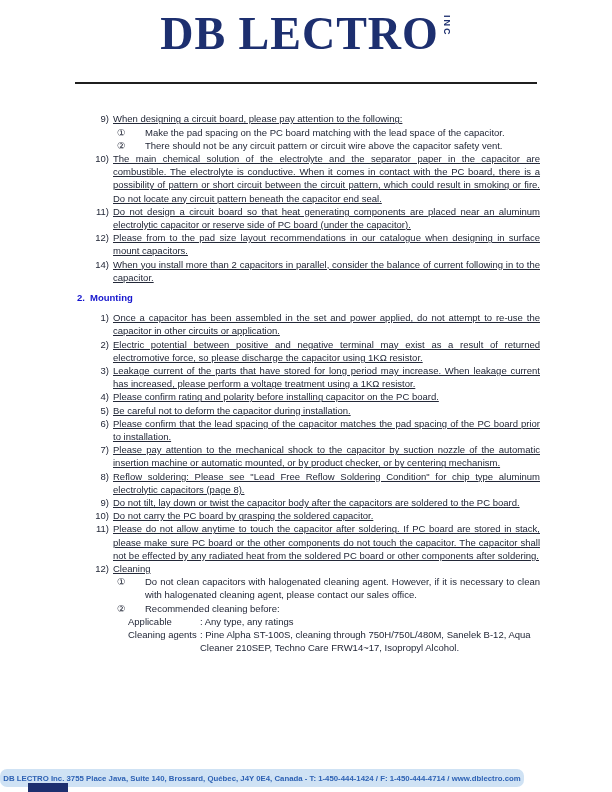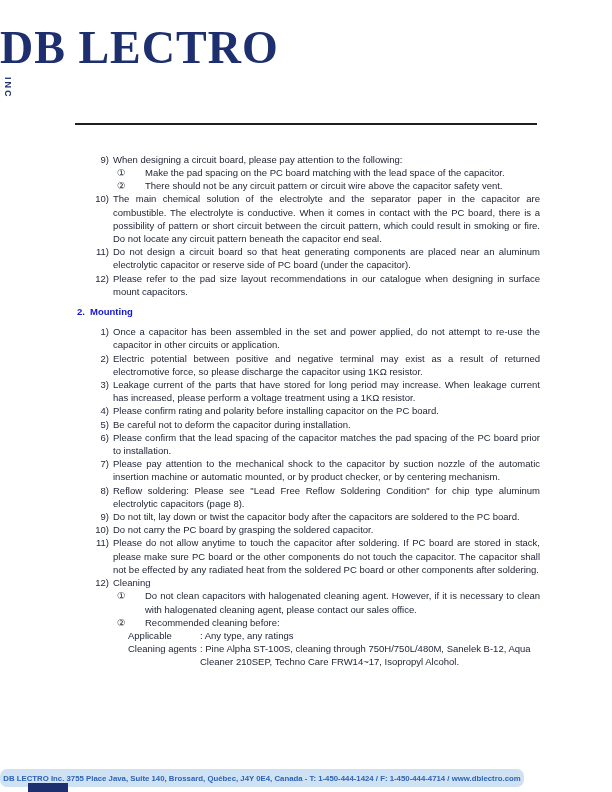--- a/index.html
+++ b/index.html
@@ -7,40 +7,40 @@
     width:612px; height:792px;
     background:#ffffff;
     font-family:"Liberation Sans","DejaVu Sans",sans-serif;
     color:#232838;
     position:relative;
     overflow:hidden;
   }
   .page { position:relative; width:612px; height:792px; }
 
   
-  .logo-row { display:flex; justify-content:center; align-items:flex-start; padding-top:24px;flex-direction:column; }
+  .logo-row { display:flex; justify-content:center; align-items:flex-start; padding-top:10px; }
   .logo-main {
     font-family:"Liberation Serif","DejaVu Serif",serif;
     font-size:46px; font-weight:bold; color:#1d2f6f;
     letter-spacing:1px; line-height:1.05;
   }
   .logo-inc {
     writing-mode:vertical-rl;
     font-size:9px; font-weight:bold; color:#1d2f6f;
     letter-spacing:2px; margin-left:3px; padding-top:5px;
   }
   .rule { width:462px; margin:24px auto 0; border:none; border-top:2px solid #1f1f1f; }
 
   
   .content { position:relative; z-index:1; margin-top:28px; font-size:9.5px; line-height:13.2px; }
   .list { margin-left:94px; width:446px; }
   .item { display:flex; }
   .num { width:15px; flex:none; text-align:right; margin-right:4px; }
   .ibody { flex:1; min-width:0; }
-  .itxt { text-align:justify; }
+  .itxt { text-align:justify;text-decoration:underline; }
   .sub { display:flex; padding-left:4px; }
   .mk { width:11px; flex:none; }
   .stxt { flex:1; text-align:justify;padding-left:17px; }
   .kv { display:flex; margin-left:15px; }
   .kvl { width:72px; flex:none; }
   .kvv { flex:1; }
 
   .heading { display:flex; margin:7px 0 7px 77px; color:#1414cd; font-weight:bold; }
   .hnum { width:13px; flex:none; }
 
@@ -100,25 +100,31 @@
       <div class="item">
         <span class="num">11)</span>
         <div class="ibody">
             <div class="itxt">Do not design a circuit board so that heat generating components are placed near an aluminum electrolytic capacitor or reserve side of PC board (under the capacitor).</div>
           </div>
       </div>
 
       <div class="item">
         <span class="num">12)</span>
         <div class="ibody">
-            <div class="itxt">Please refer to the pad size layout recommendations in our catalogue when designing in surface mount capacitors.</div>
-          </div>
-      </div>
-
-
+            <div class="itxt">Please from to the pad size layout recommendations in our catalogue when designing in surface mount capacitors.</div>
+          </div>
+      </div>
+
+
+      <div class="item">
+        <span class="num">14)</span>
+        <div class="ibody">
+            <div class="itxt">When you install more than 2 capacitors in parallel, consider the balance of current following in to the capacitor.</div>
+          </div>
+      </div>
 
     </section>
 
     <div class="heading">
       <span class="hnum">2.</span>
       <span>Mounting</span>
     </div>
 
     <section class="list">
 

